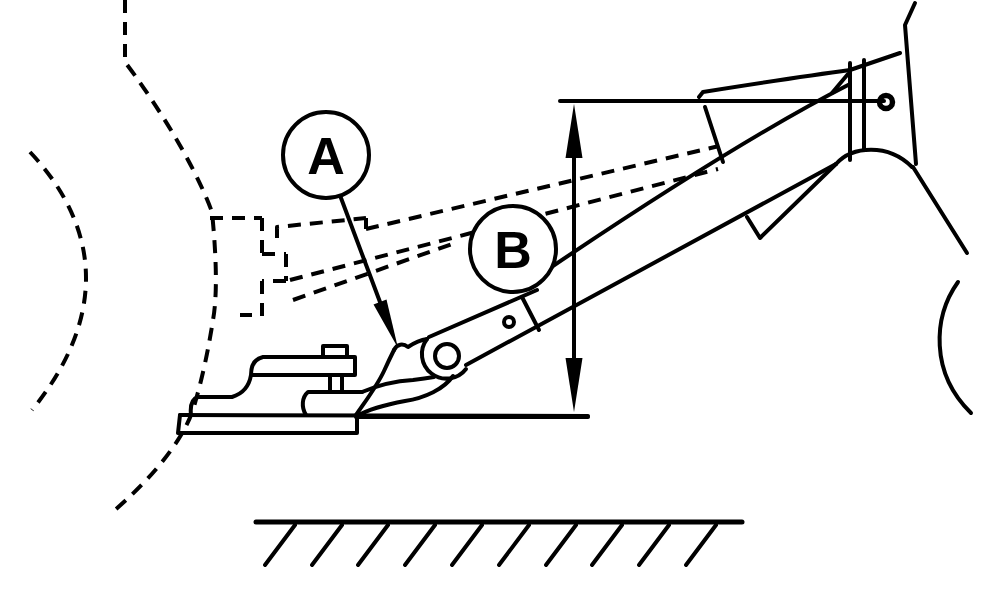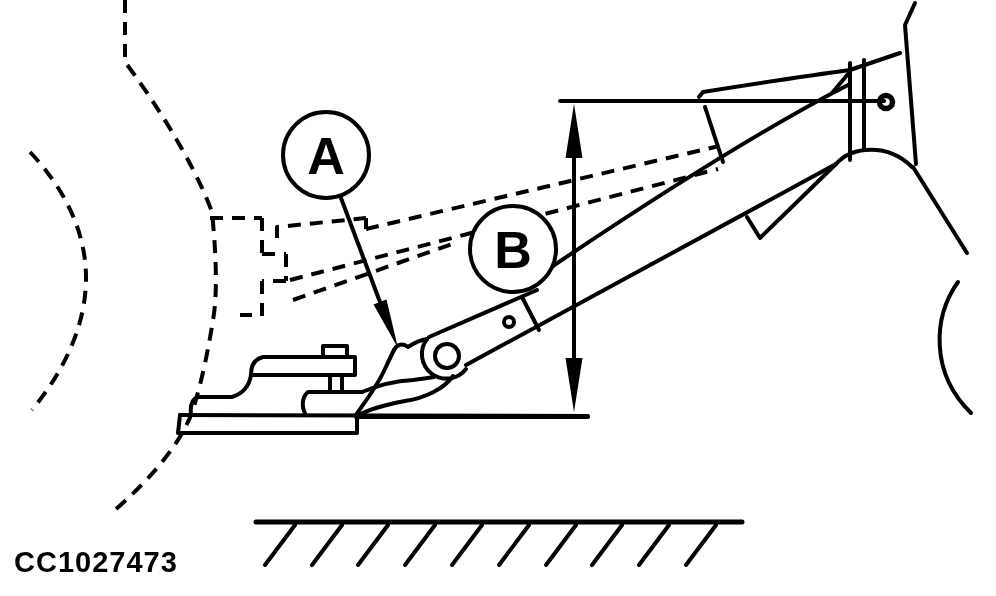--- a/index.html
+++ b/index.html
@@ -125,14 +125,13 @@
       <polygon class="filled" points="574,104 565.5,158 582.5,158"></polygon>
       <polygon class="filled" points="574,412 565.5,358 582.5,358"></polygon>
     </g>
 
     <g>
       <path style="stroke-width:5" d="M256,522 H742"></path>
       <path d="M295,525 L265,565 M342,525 L312,565 M388,525 L358,565 M435,525 L405,565 M482,525 L452,565 M529,525 L499,565 M576,525 L546,565 M622,525 L592,565 M669,525 L639,565 M716,525 L686,565"></path>
     </g>
   </svg>
 
-  <div class="figure-id">CC1027473</div>
 </div>
 
 </body></html>

